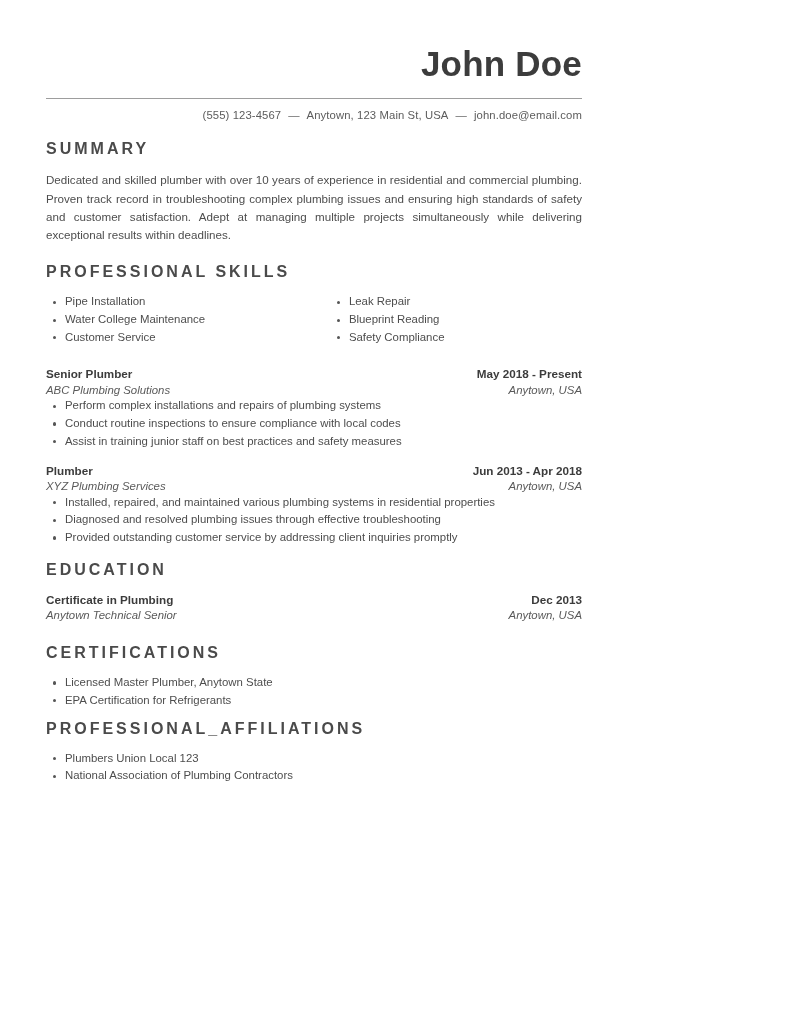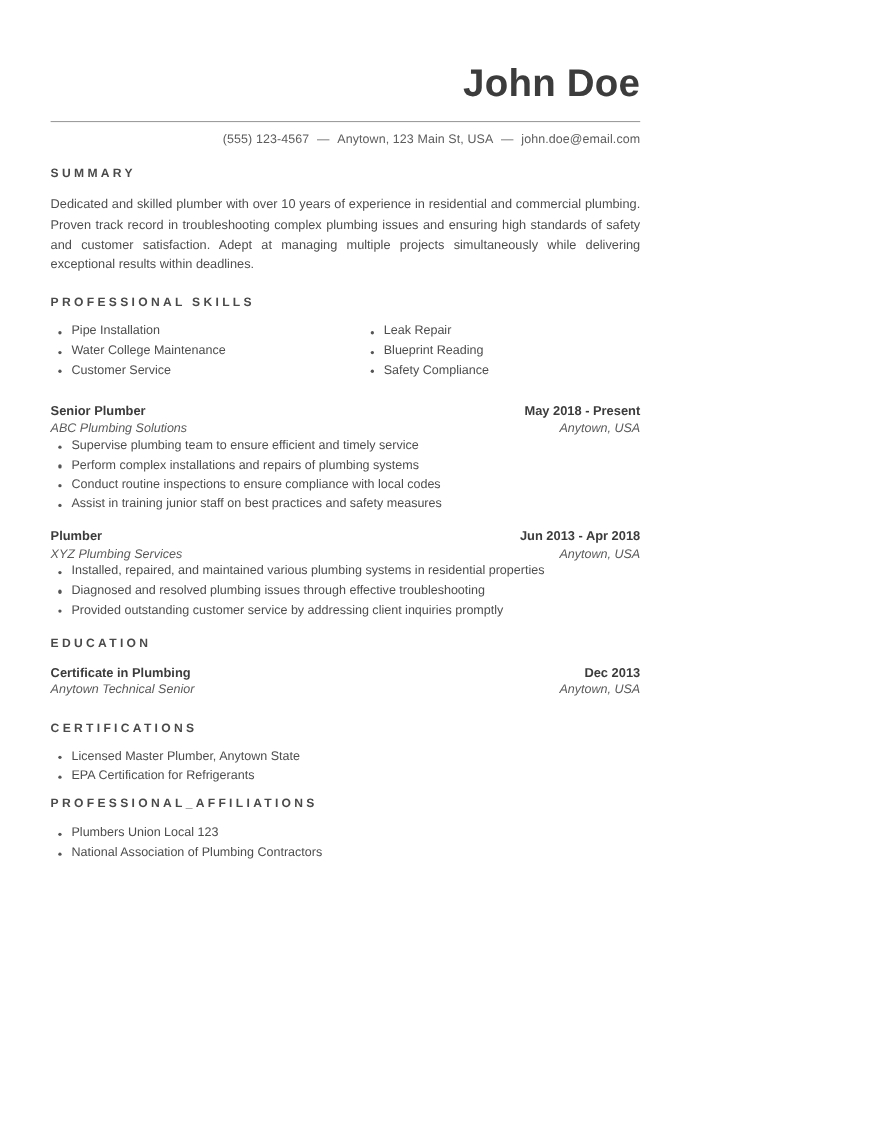--- a/index.html
+++ b/index.html
@@ -11,21 +11,21 @@
     width: 791px;
     height: 1024px;
     font-family: "Liberation Sans", sans-serif;
     color: #3f3f3f;
     -webkit-font-smoothing: antialiased;
   }
   .page {
     width: 628px;
     height: 1024px;
     box-sizing: border-box;
-    padding: 12px 46px;
+    padding: 0 46px;
     position: relative;
     background: #ffffff;
   }
 
   
   .hdr-name {
     text-align: right;
     font-size: 35px;
     font-weight: bold;
     color: #3c3c3c;
@@ -49,21 +49,21 @@
     padding: 0 7px;
     color: #6a6a6a;
   }
 
   
   .section {
     margin-top: 19px;
   }
   .section.tight { margin-top: 16px; }
   .section-title {
-    font-size: 11px;
+    font-size: 16px;
     font-weight: bold;
     letter-spacing: 3.0px;
     color: #4a4a4a;
     text-transform: uppercase;
     margin-bottom: 13px;
   }
 
   
   .summary-text {
     font-size: 11.6px;
@@ -193,21 +193,20 @@
         <div class="entry-left">
           <div class="entry-title">Senior Plumber</div>
           <div class="entry-sub">ABC Plumbing Solutions</div>
         </div>
         <div class="entry-right">
           <div class="entry-date">May 2018 - Present</div>
           <div class="entry-loc">Anytown, USA</div>
         </div>
       </div>
       <ul class="bullets entry-bullets">
-        <li>Supervise plumbing team to ensure efficient and timely service</li>
         <li>Perform complex installations and repairs of plumbing systems</li>
         <li>Conduct routine inspections to ensure compliance with local codes</li>
         <li>Assist in training junior staff on best practices and safety measures</li>
       </ul>
     </div>
 
     <div class="entry">
       <div class="entry-head">
         <div class="entry-left">
           <div class="entry-title">Plumber</div>

